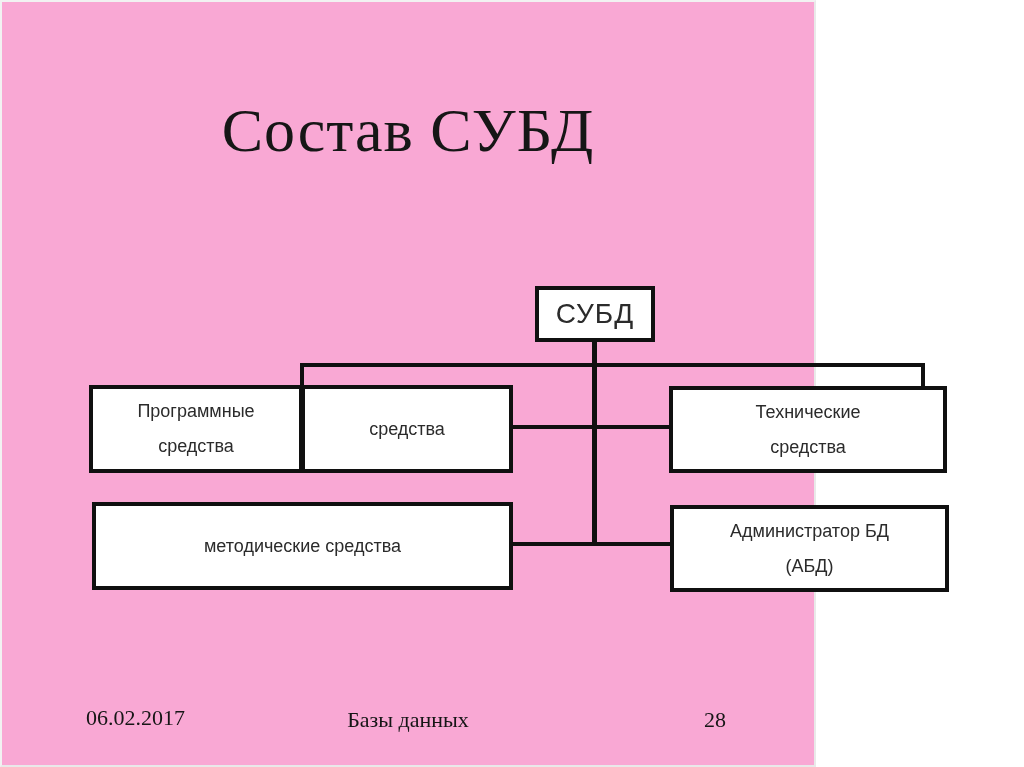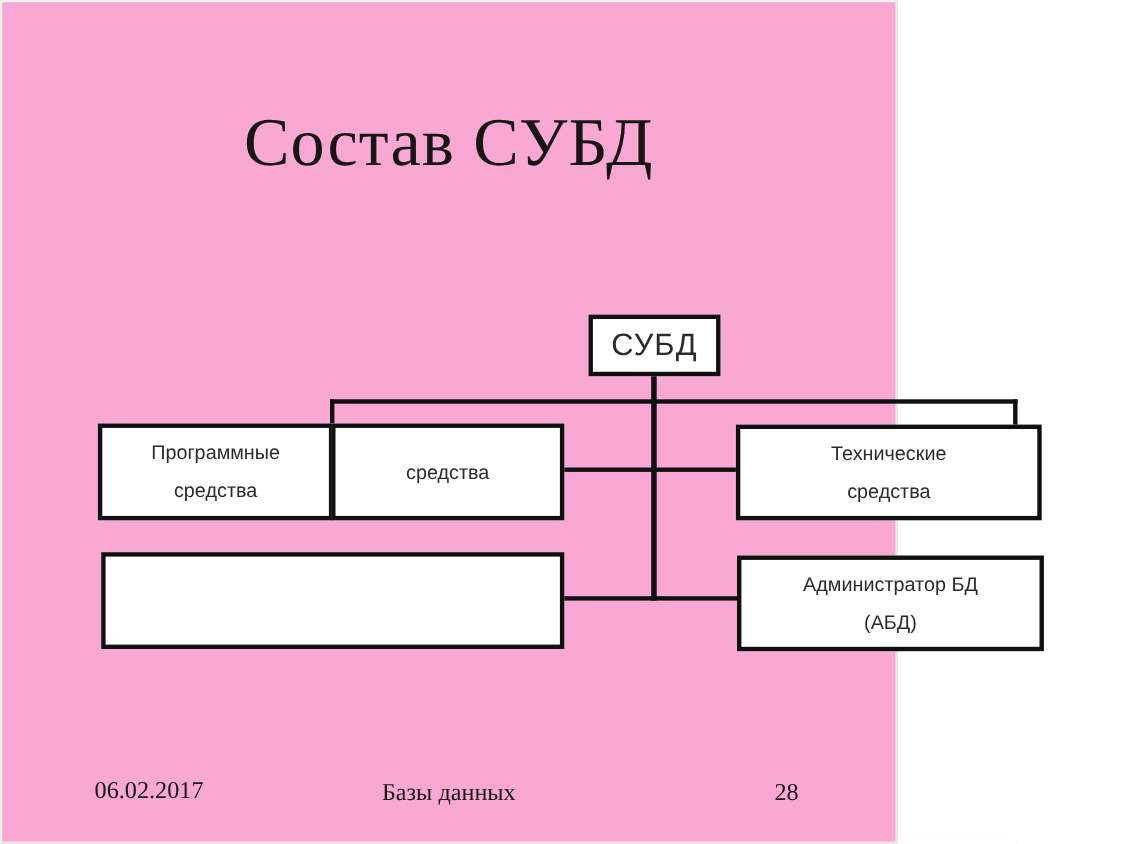--- a/index.html
+++ b/index.html
@@ -99,20 +99,21 @@
     <div class="node node-language">
       <span>средства</span>
     </div>
 
     <div class="node node-technical">
       <span>Технические</span>
       <span>средства</span>
     </div>
 
     <div class="node node-org">
+      <span>методические средства</span>
     </div>
 
     <div class="node node-admin">
       <span>Администратор БД</span>
       <span>(АБД)</span>
     </div>
 
   </div>
 
   <div class="footer">

